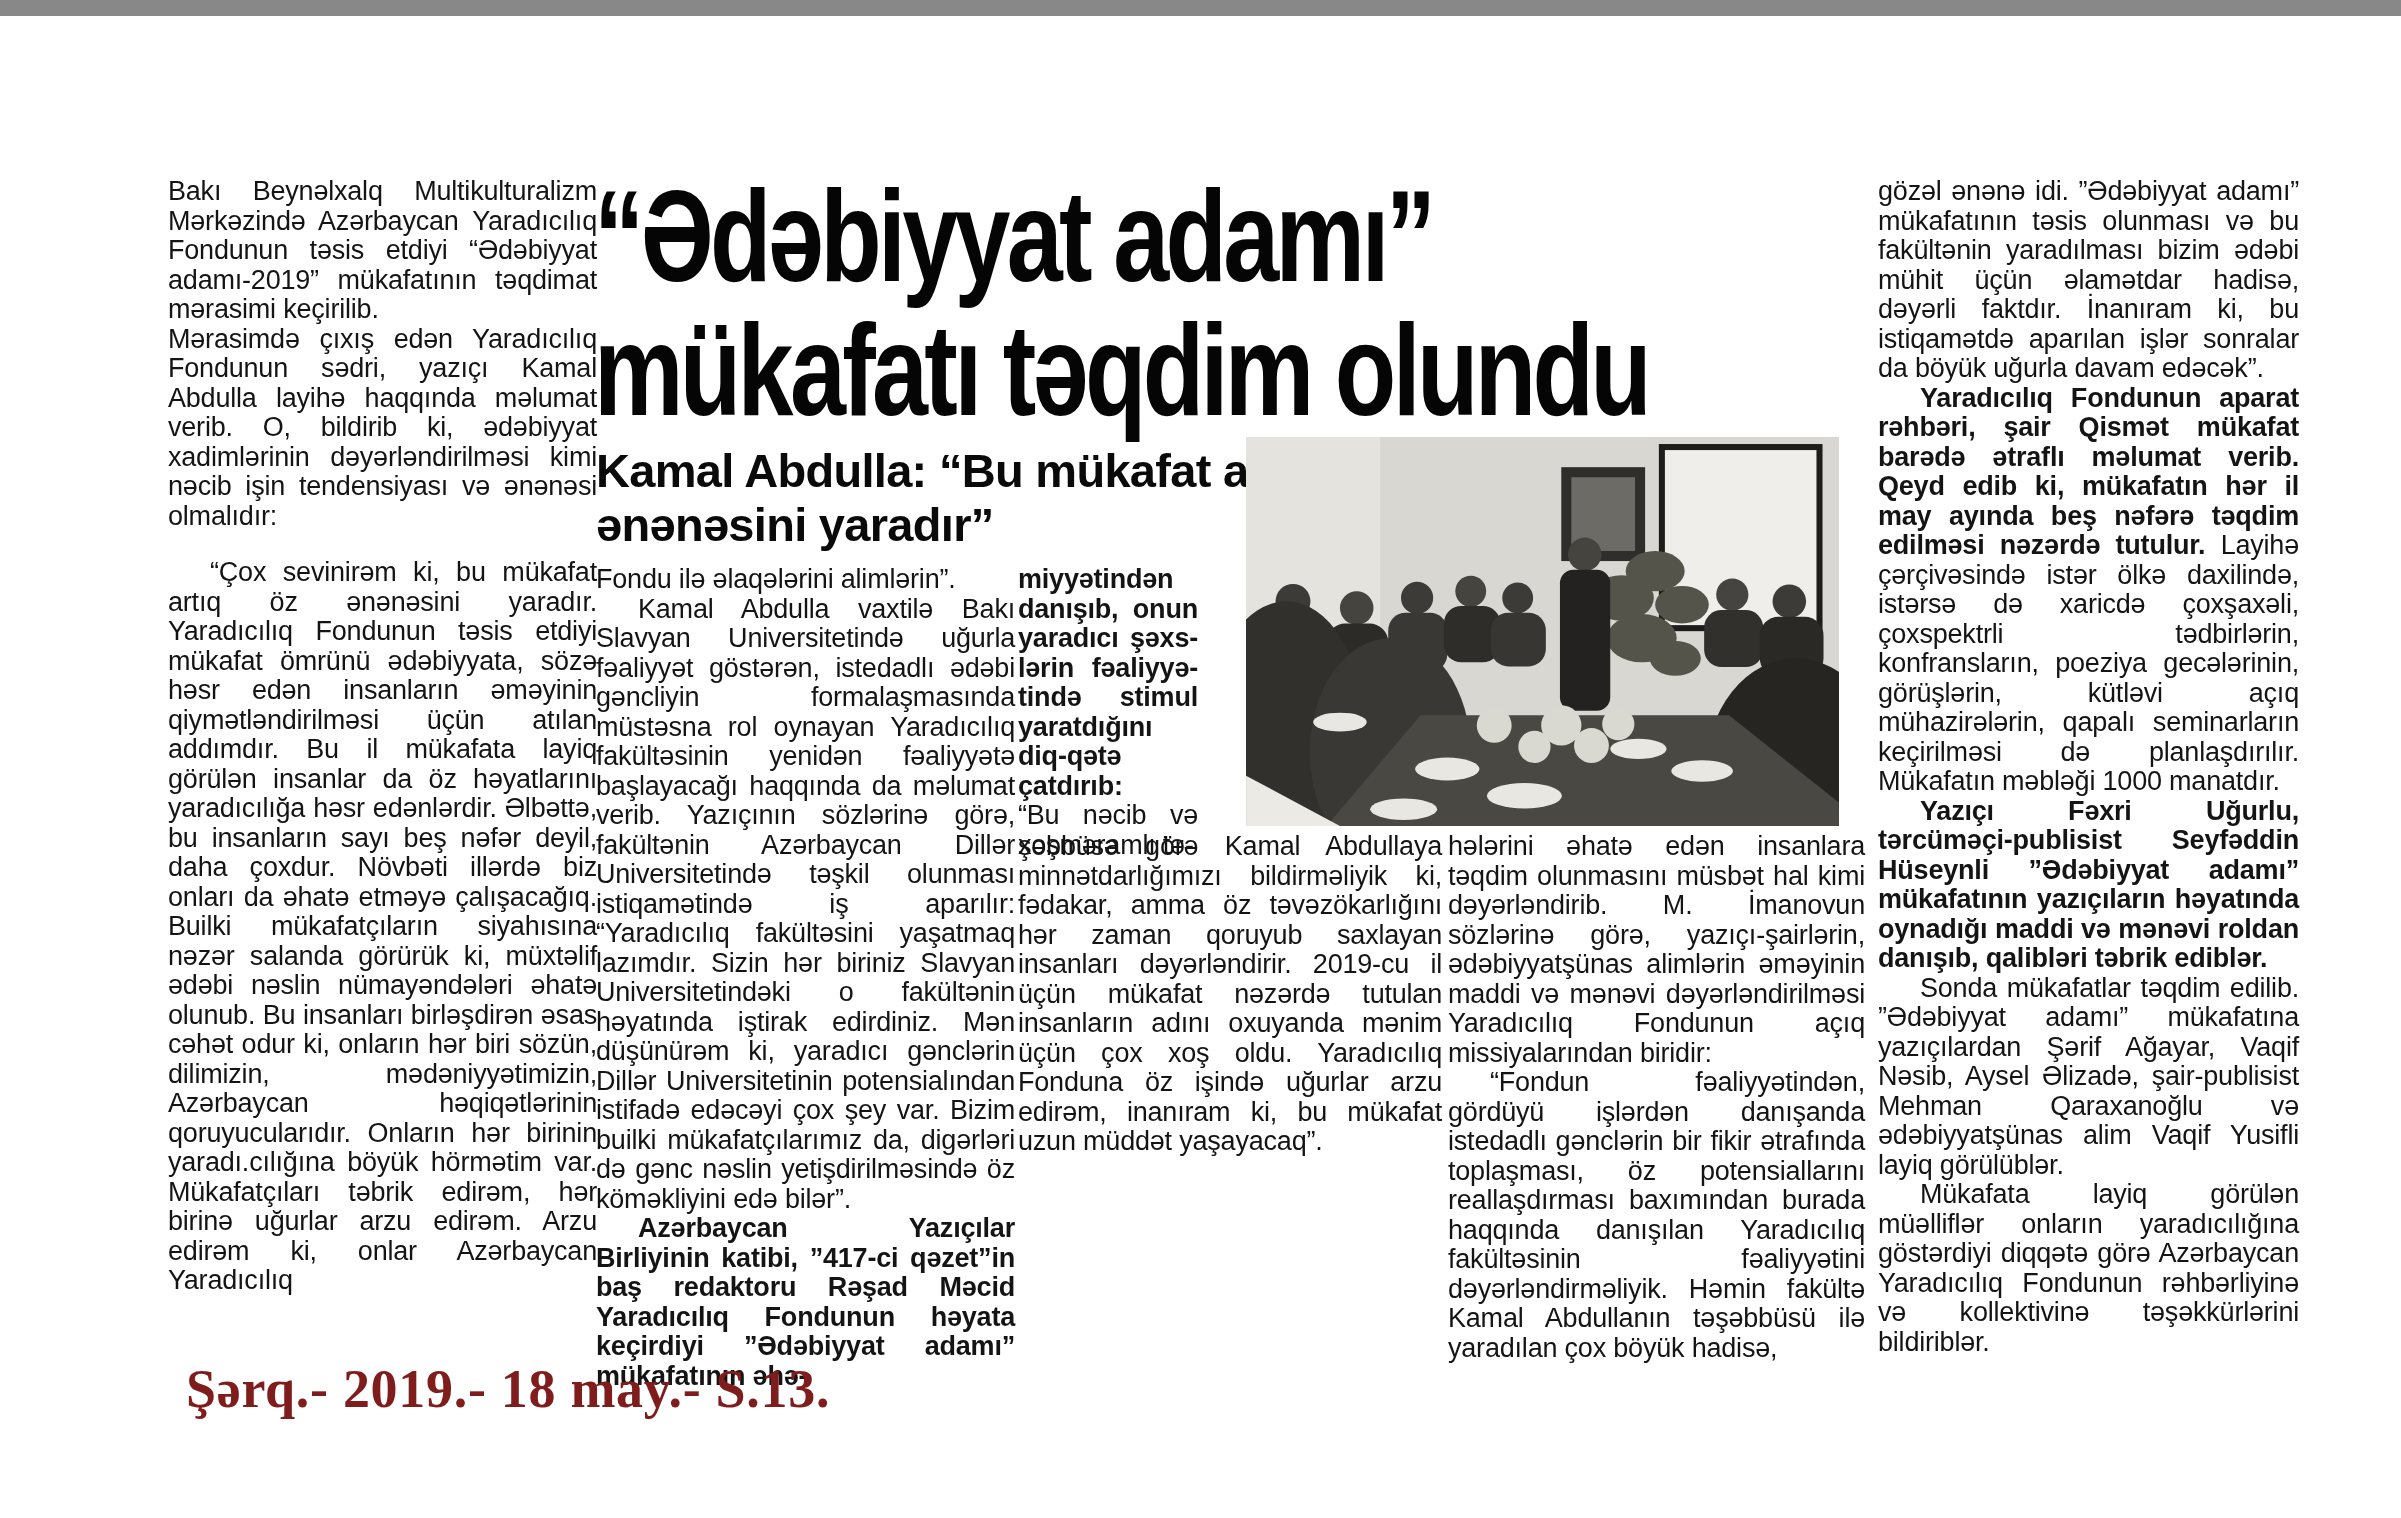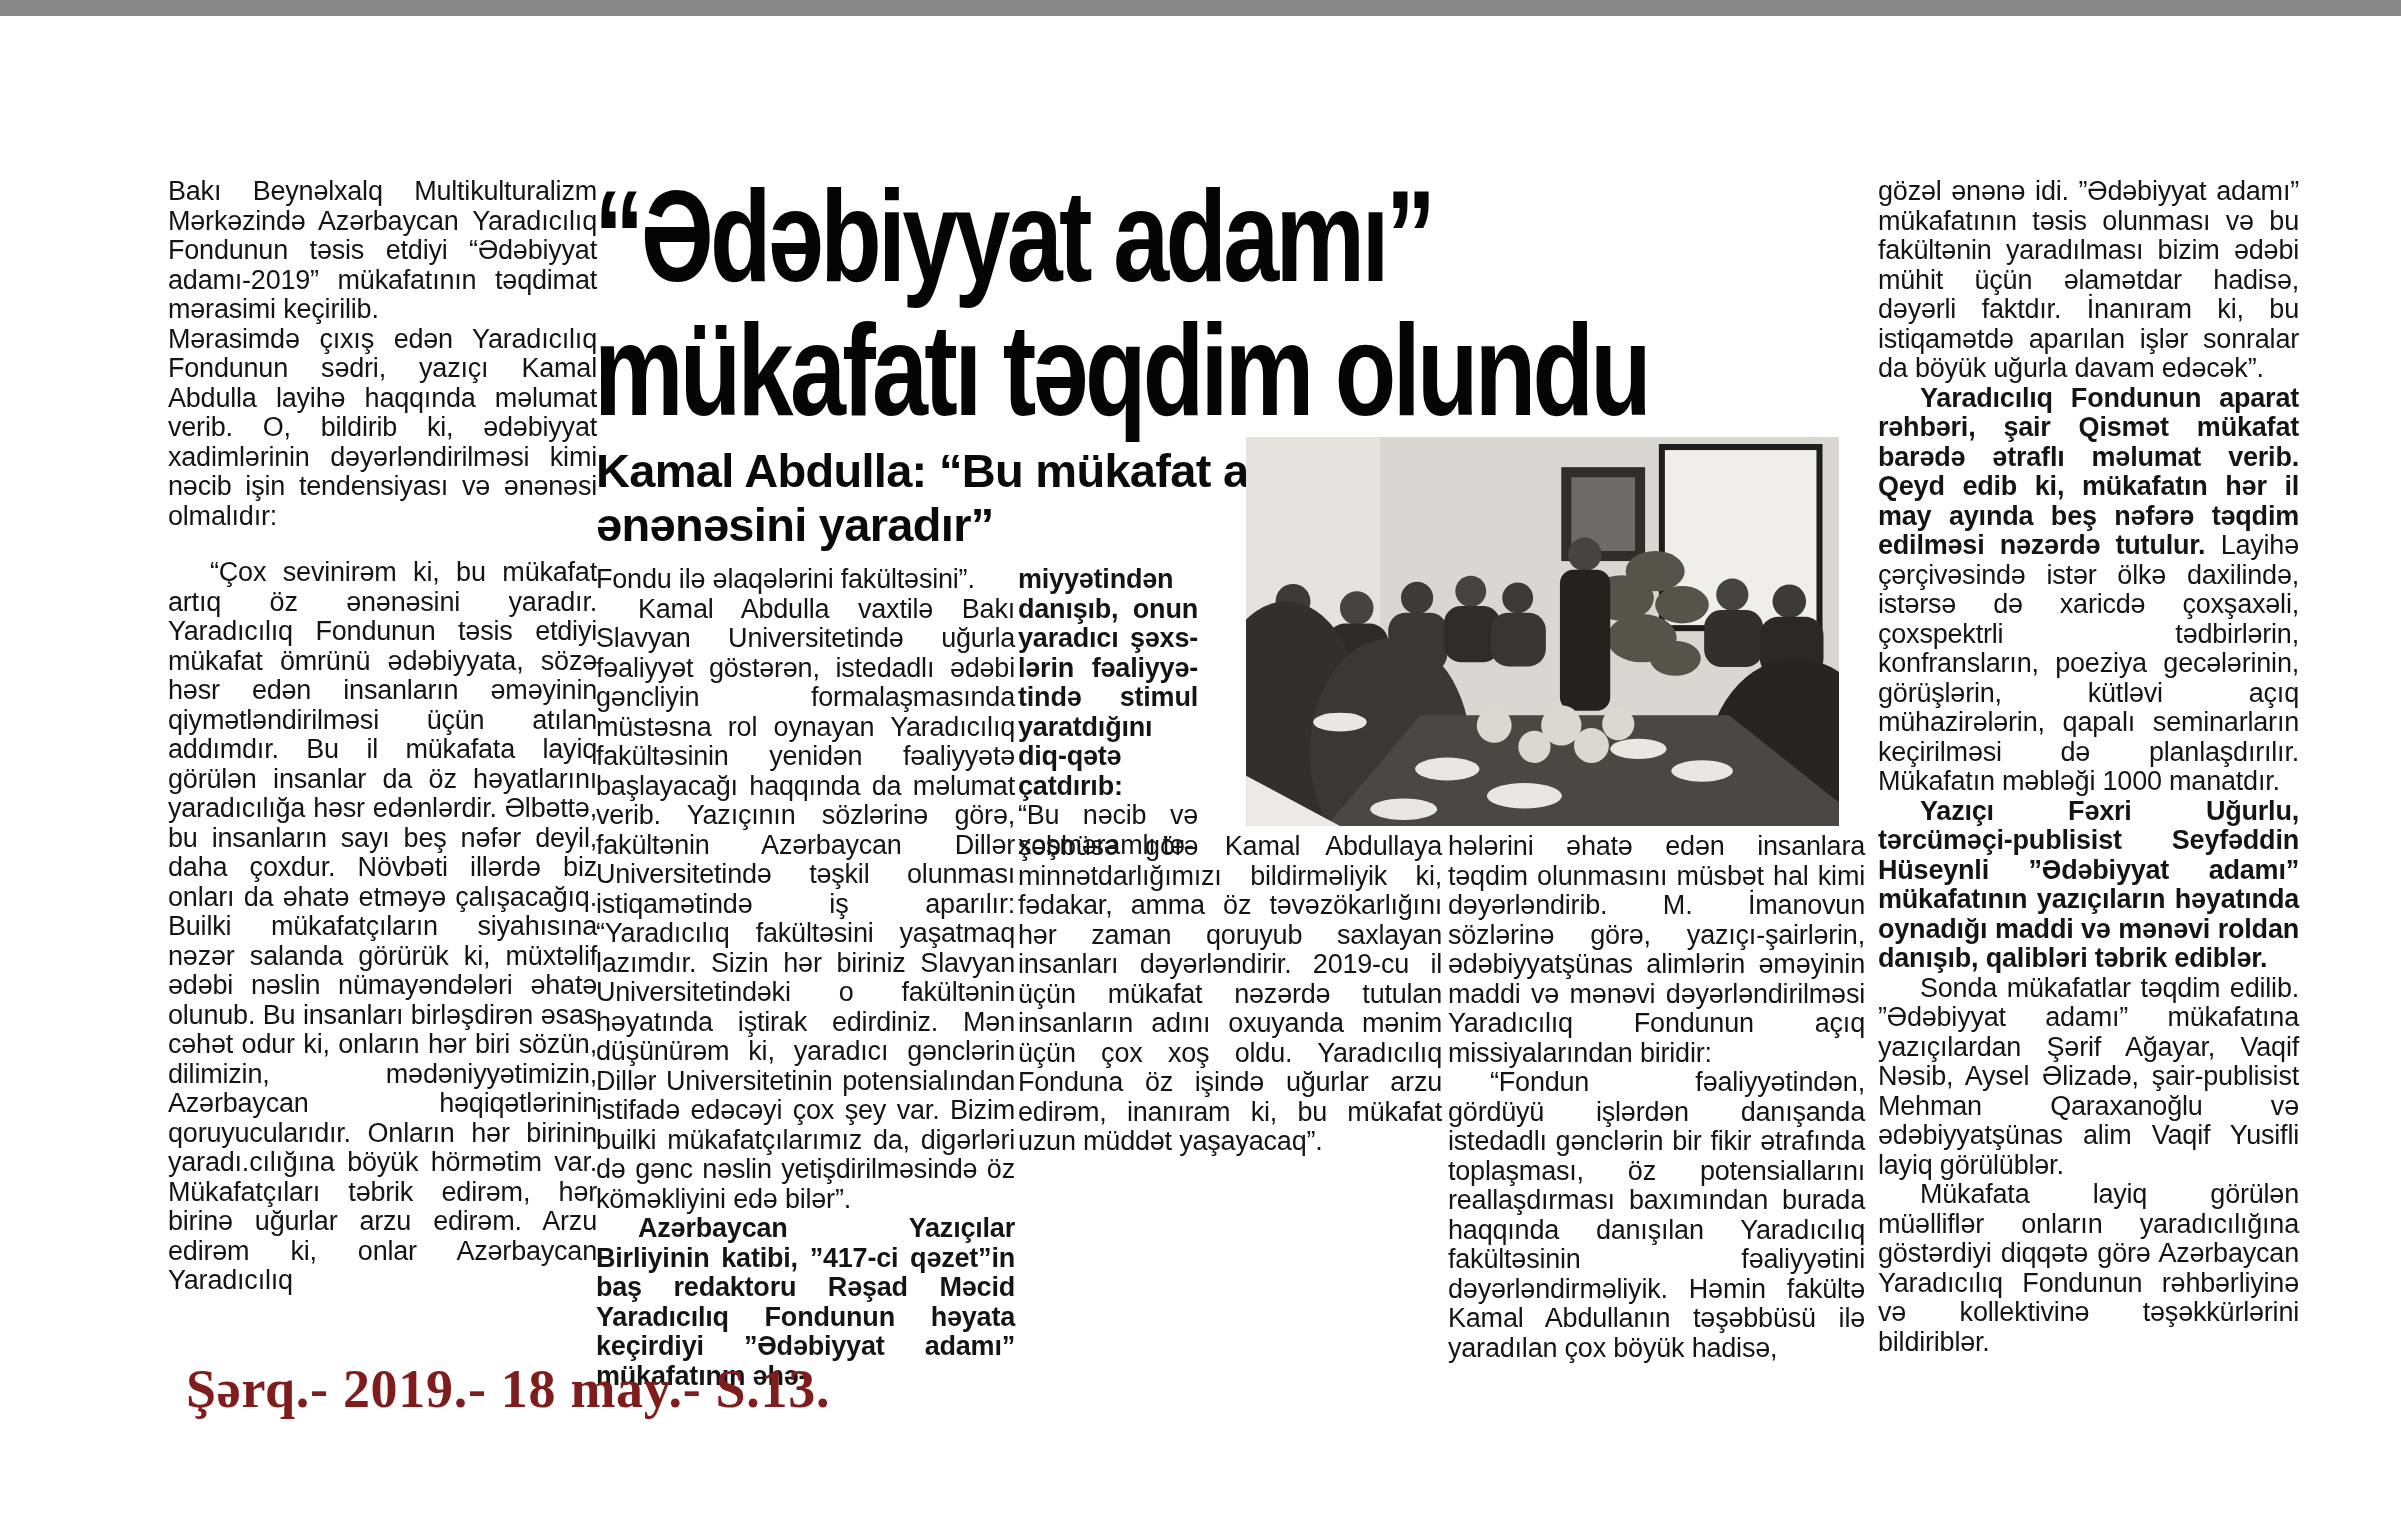--- a/index.html
+++ b/index.html
@@ -121,21 +121,21 @@
     </svg>
   </div>
 
   <div class="col" style="left:168px;top:161px;width:429px;">
     <p>Bakı Beynəlxalq Multikulturalizm Mərkəzində Azərbaycan Yaradıcılıq Fondunun təsis etdiyi “Ədəbiyyat adamı-2019” mükafatının təqdimat mərasimi keçirilib.</p>
     <p>Mərasimdə çıxış edən Yaradıcılıq Fondunun sədri, yazıçı Kamal Abdulla layihə haqqında məlumat verib. O, bildirib ki, ədəbiyyat xadimlərinin dəyərləndirilməsi kimi nəcib işin tendensiyası və ənənəsi olmalıdır:</p>
     <p class="indent gap-before">“Çox sevinirəm ki, bu mükafat artıq öz ənənəsini yaradır. Yaradıcılıq Fondunun təsis etdiyi mükafat ömrünü ədəbiyyata, sözə həsr edən insanların əməyinin qiymətləndirilməsi üçün atılan addımdır. Bu il mükafata layiq görülən insanlar da öz həyatlarını yaradıcılığa həsr edənlərdir. Əlbəttə, bu insanların sayı beş nəfər deyil, daha çoxdur. Növbəti illərdə biz onları da əhatə etməyə çalışacağıq. Builki mükafatçıların siyahısına nəzər salanda görürük ki, müxtəlif ədəbi nəslin nümayəndələri əhatə olunub. Bu insanları birləşdirən əsas cəhət odur ki, onların hər biri sözün, dilimizin, mədəniyyətimizin, Azərbaycan həqiqətlərinin qoruyucularıdır. Onların hər birinin yaradı.cılığına böyük hörmətim var. Mükafatçıları təbrik edirəm, hər birinə uğurlar arzu edirəm. Arzu edirəm ki, onlar Azərbaycan Yaradıcılıq</p>
   </div>
 
   <div class="col" style="left:596px;top:549px;width:419px;">
-    <p>Fondu ilə əlaqələrini fakültəsini”.</p>
+    <p>Fondu ilə əlaqələrini alimlərin”.</p>
     <p class="indent">Kamal Abdulla vaxtilə Bakı Slavyan Universitetində uğurla fəaliyyət göstərən, istedadlı ədəbi gəncliyin formalaşmasında müstəsna rol oynayan Yaradıcılıq fakültəsinin yenidən fəaliyyətə başlayacağı haqqında da məlumat verib. Yazıçının sözlərinə görə, fakültənin Azərbaycan Dillər Universitetində təşkil olunması istiqamətində iş aparılır: “Yaradıcılıq fakültəsini yaşatmaq lazımdır. Sizin hər biriniz Slavyan Universitetindəki o fakültənin həyatında iştirak edirdiniz. Mən düşünürəm ki, yaradıcı gənclərin Dillər Universitetinin potensialından istifadə edəcəyi çox şey var. Bizim builki mükafatçılarımız da, digərləri də gənc nəslin yetişdirilməsində öz köməkliyini edə bilər”.</p>
     <p class="indent bold">Azərbaycan Yazıçılar Birliyinin katibi, ”417-ci qəzet”in baş redaktoru Rəşad Məcid Yaradıcılıq Fondunun həyata keçirdiyi ”Ədəbiyyat adamı” mükafatının əhə-</p>
   </div>
 
   <div class="col" style="left:1018px;top:549px;width:180px;">
     <p class="bold">miyyətindən danışıb, onun yaradıcı şəxs-lərin fəaliyyə-tində stimul yaratdığını diq-qətə çatdırıb:</p>
     <p>“Bu nəcib və xoşməramlı tə-</p>
   </div>
 
   <div class="col" style="left:1018px;top:816px;width:424px;">

